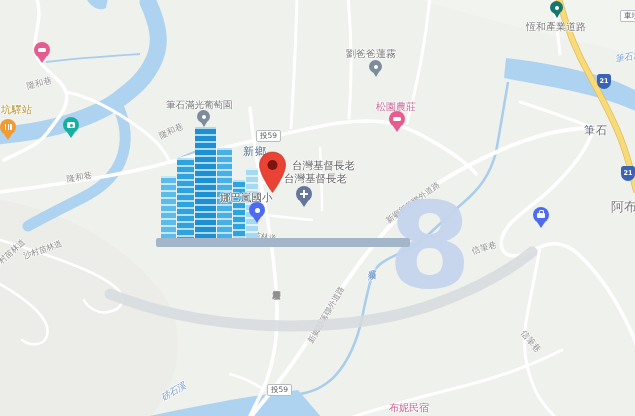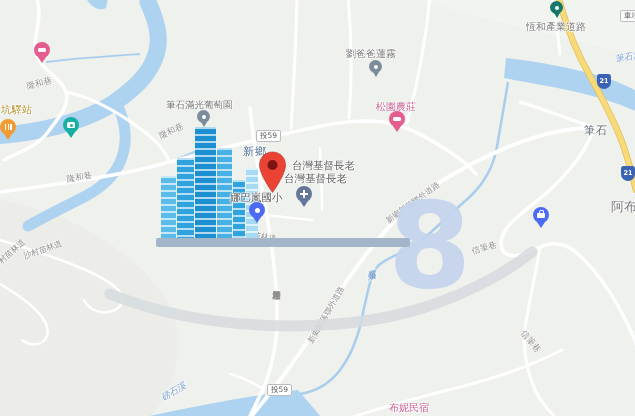--- a/index.html
+++ b/index.html
@@ -143,21 +143,21 @@
     <div class="bld" style="left:195px;top:127px;width:21px;height:113px;background-color:#1d90d2;"></div>
     <div class="bld" style="left:217px;top:148px;width:15px;height:92px;background-color:#47b0e4;"></div>
     <div class="bld" style="left:233px;top:180px;width:12px;height:60px;background-color:#2fa3dd;"></div>
     <div class="bld" style="left:246px;top:168px;width:12px;height:72px;background-color:#a6d9f2;"></div>
     <div class="wm-bar"></div>
   </div>
 
   <div class="layer">
     <div class="lbl town" style="left:243px;top:144px;">新鄉</div>
     <div class="lbl town" style="left:584px;top:123px;color:#5a6570;">筆石</div>
-    <div class="lbl poi-dark" style="left:230px;top:191px;">娜巴嵐國小</div>
+    <div class="lbl poi-dark" style="left:220px;top:191px;">娜巴嵐國小</div>
 
     <div class="badge" style="left:256px;top:130px;">投59</div>
     <div class="badge" style="left:267px;top:384px;">投59</div>
     <div class="badge" style="left:620px;top:10px;width:22px;">車埕</div>
     <div class="shield" style="left:597px;top:74px;">21</div>
     <div class="shield" style="left:621px;top:166px;">21</div>
 
     <div class="cpin" style="--c:#e55c8f;left:34px;top:42px;">
         <span class="g-bed"></span>
       </div>

